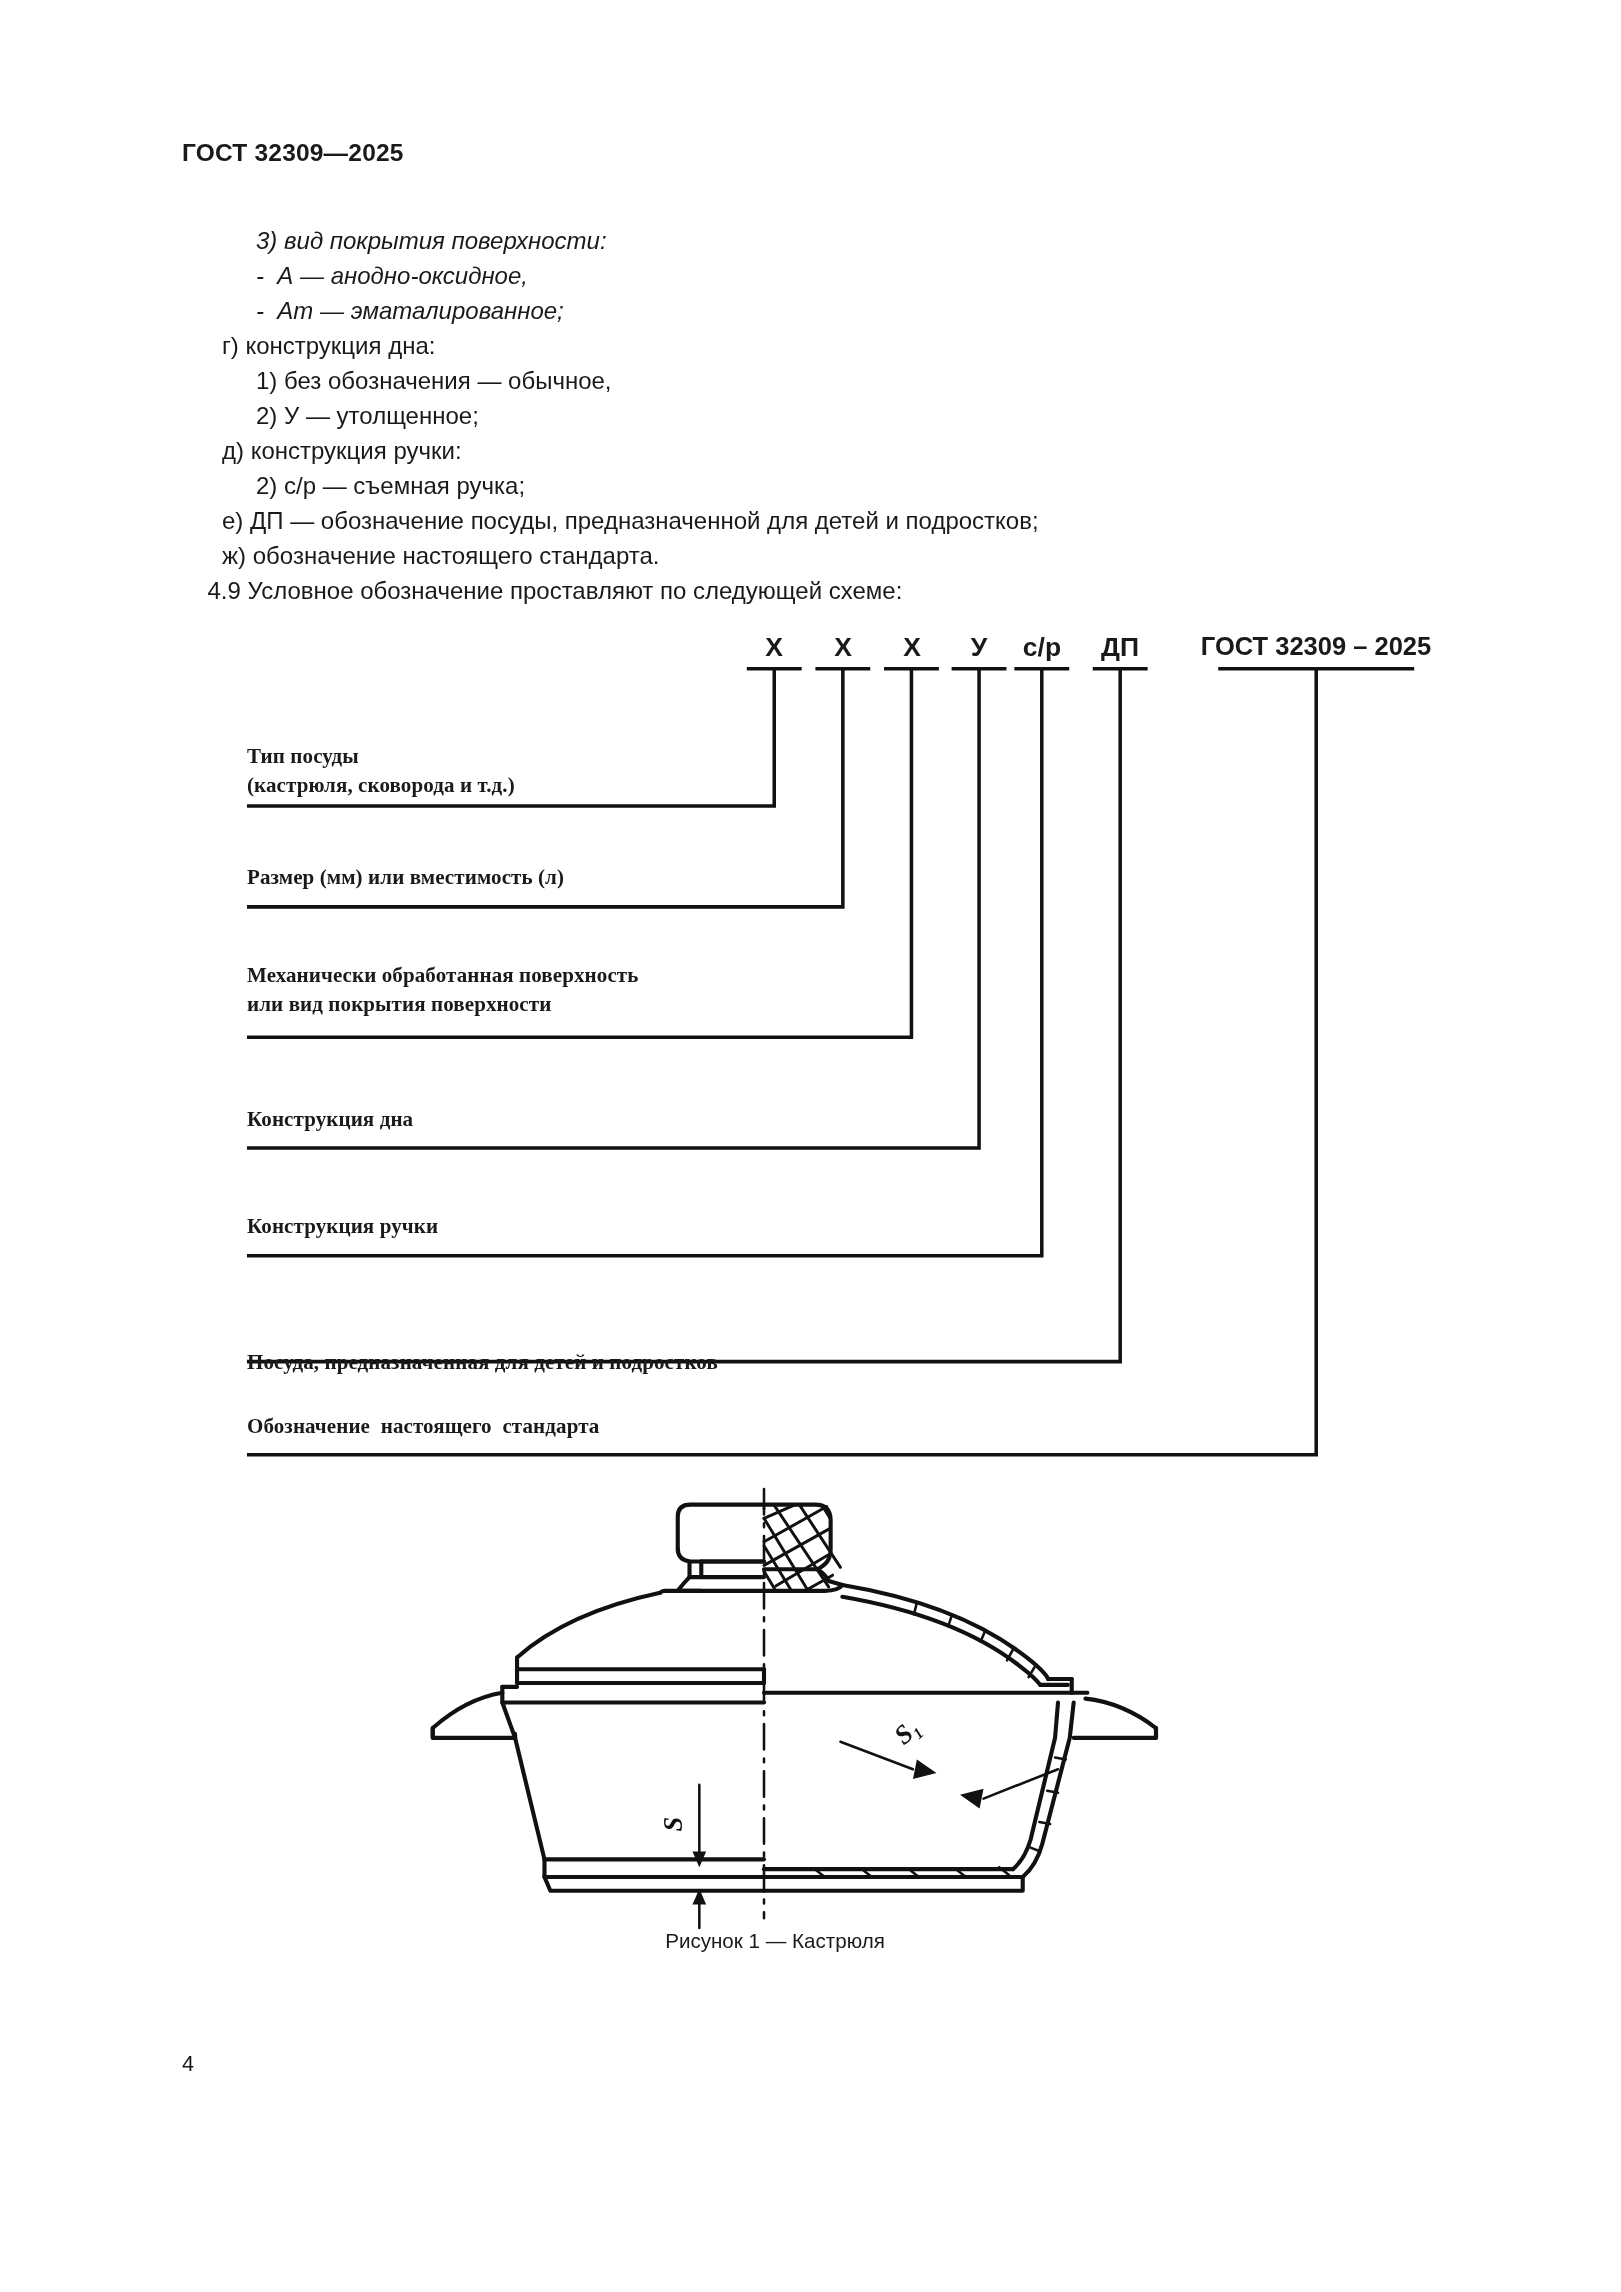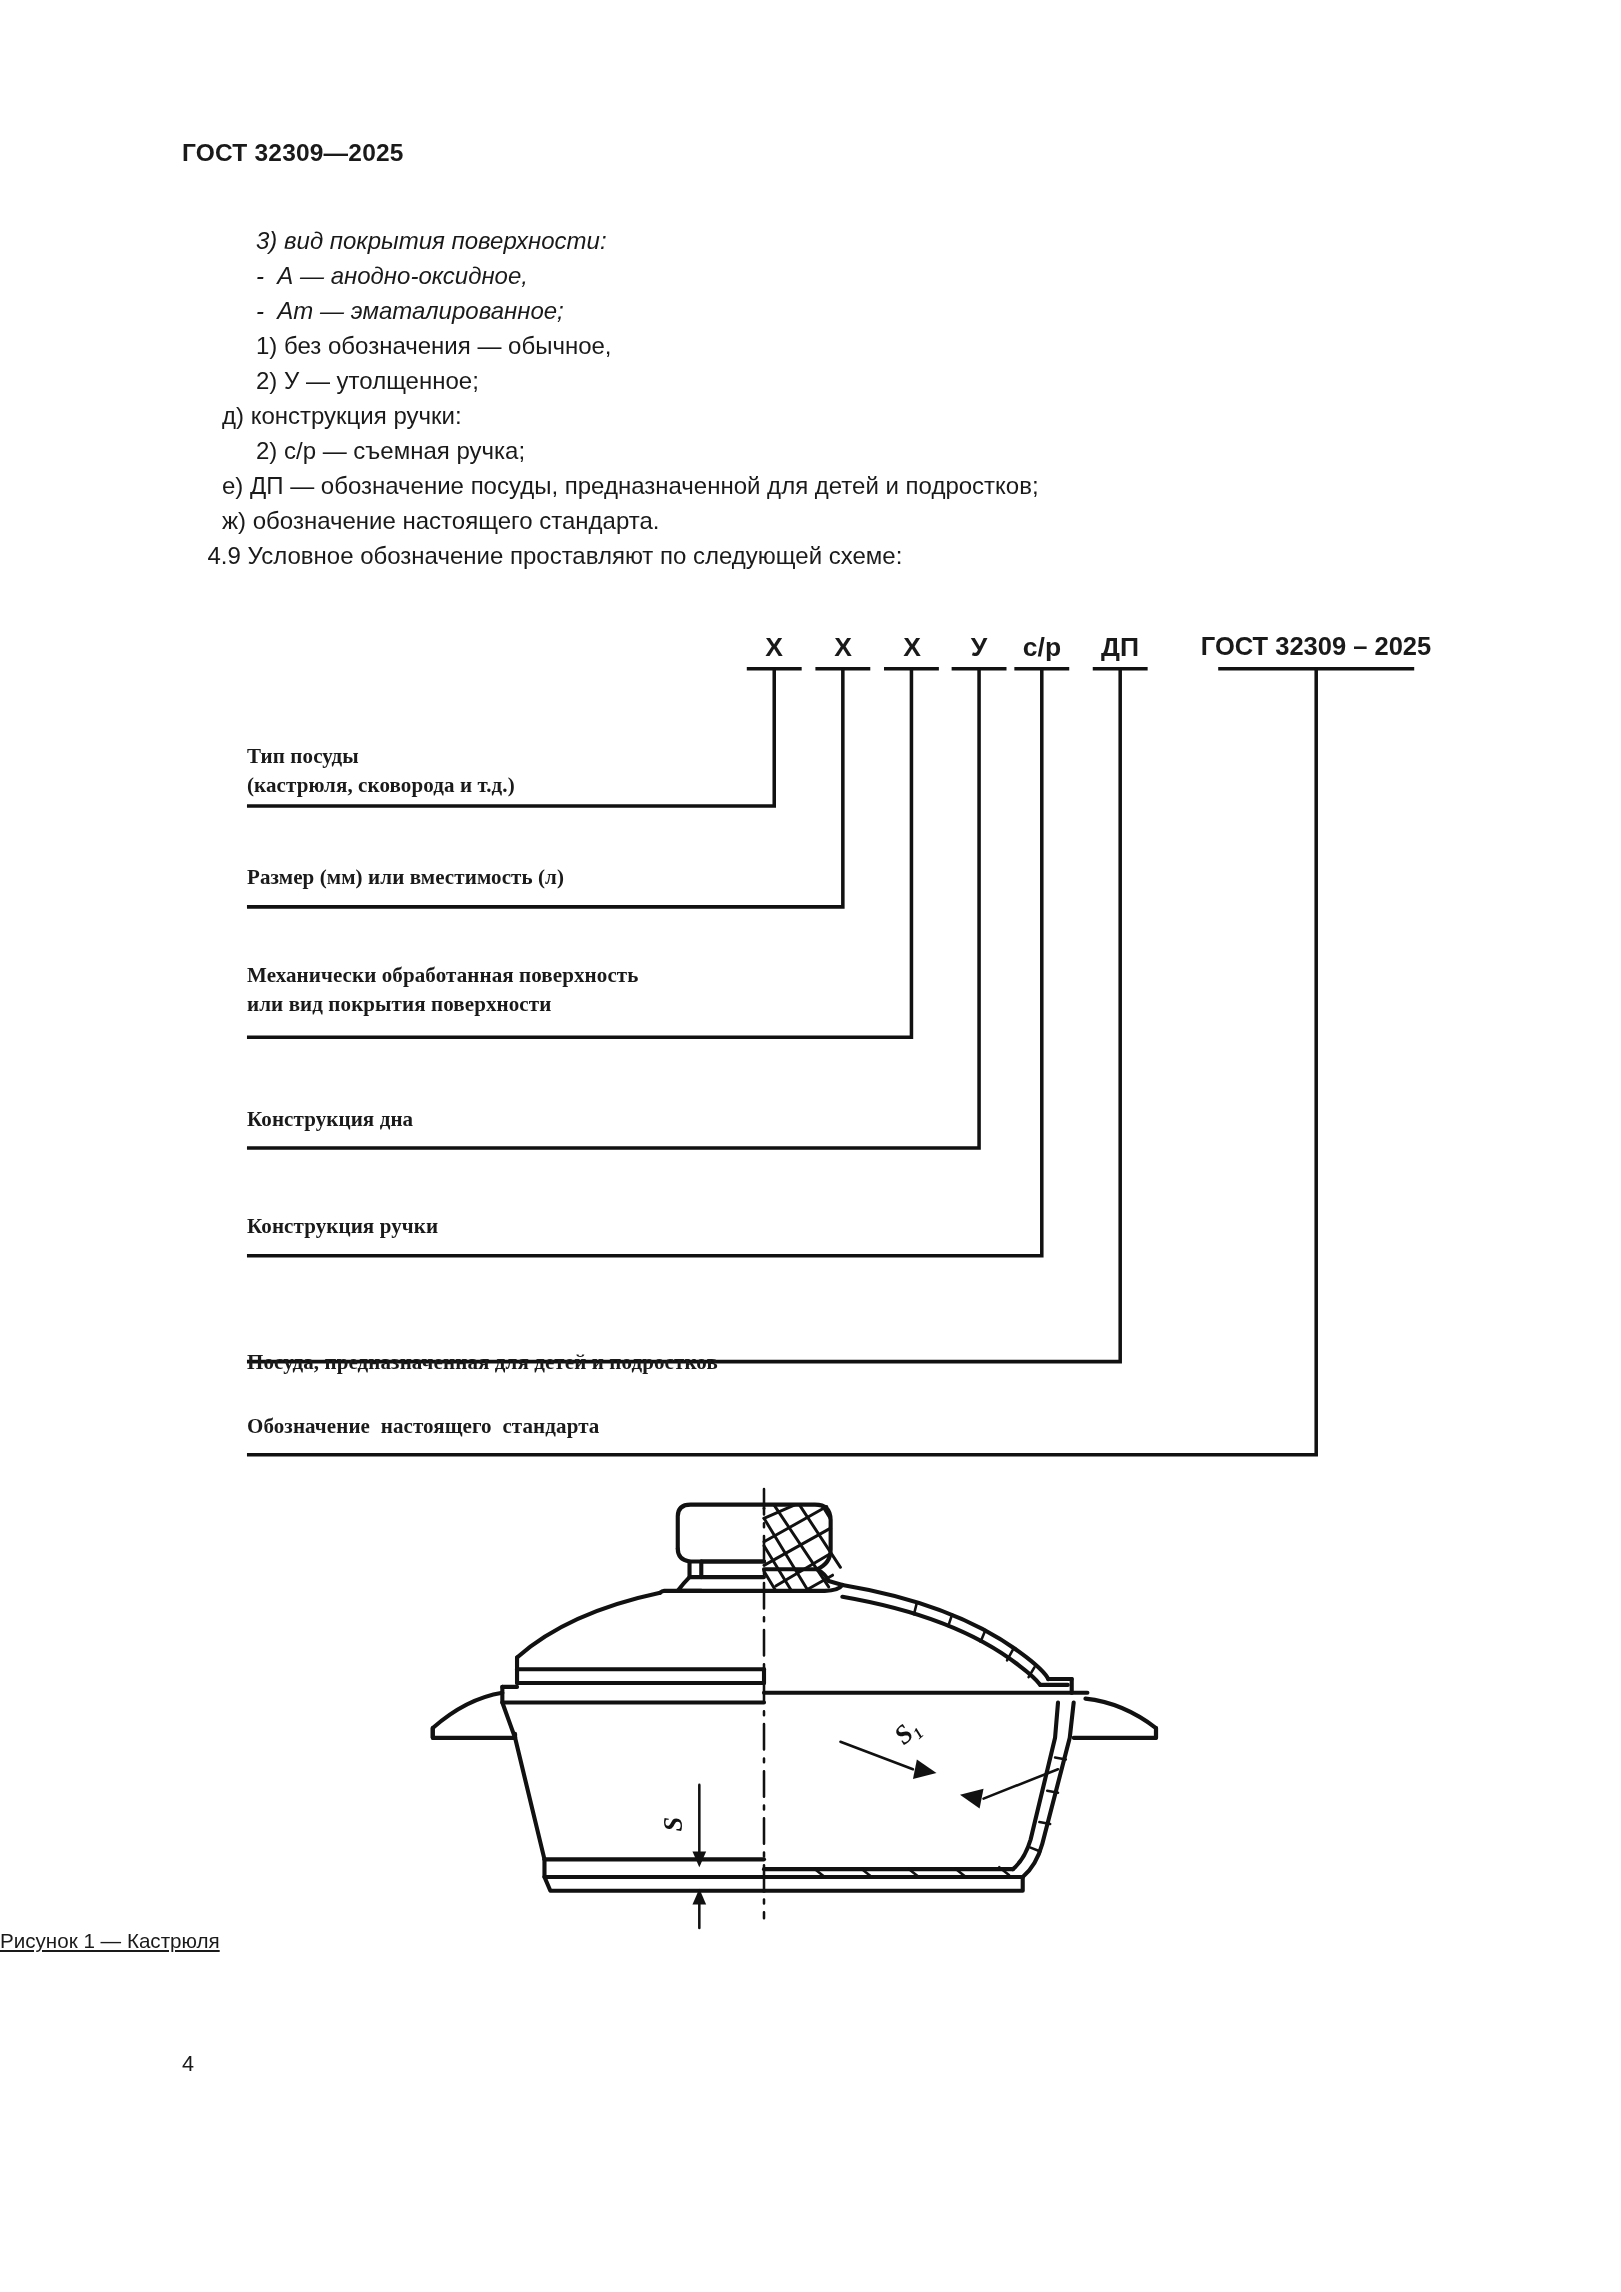--- a/index.html
+++ b/index.html
@@ -78,22 +78,22 @@
     letter-spacing: 0.1px;
     font-family: Liberation Serif, serif;
   }
 
   
   .fig-caption {
     position: absolute;
     left: 0;
     top: 1929px;
     width: 1550px;
+    text-align: center;
     font-size: 20.6px;
-    text-decoration: underline;
   }
 
   
   .page-number {
     position: absolute;
     left: 182px;
     top: 2051px;
     font-size: 21.6px;
   }
 
@@ -108,20 +108,21 @@
 <body>
 
 <div class="page">
 
   <div class="doc-header">ГОСТ 32309—2025</div>
 
   <div class="body-text" id="body-text">
       <div class="ln ind-0">3) вид покрытия поверхности:</div>
       <div class="ln ind-0">-  А — анодно-оксидное,</div>
       <div class="ln ind-0">-  Ат — эматалированное;</div>
+      <div class="ln ind-1">г) конструкция дна:</div>
       <div class="ln ind-2">1) без обозначения — обычное,</div>
       <div class="ln ind-2">2) У — утолщенное;</div>
       <div class="ln ind-1">д) конструкция ручки:</div>
       <div class="ln ind-2">2) с/р — съемная ручка;</div>
       <div class="ln ind-1">е) ДП — обозначение посуды, предназначенной для детей и подростков;</div>
       <div class="ln ind-1">ж) обозначение настоящего стандарта.</div>
       <div class="ln ind-3">4.9 Условное обозначение проставляют по следующей схеме:</div>
     </div>
 
   <svg class="scheme" width="1621" height="2293" viewBox="0 0 1654 2339" xmlns="http://www.w3.org/2000/svg">

